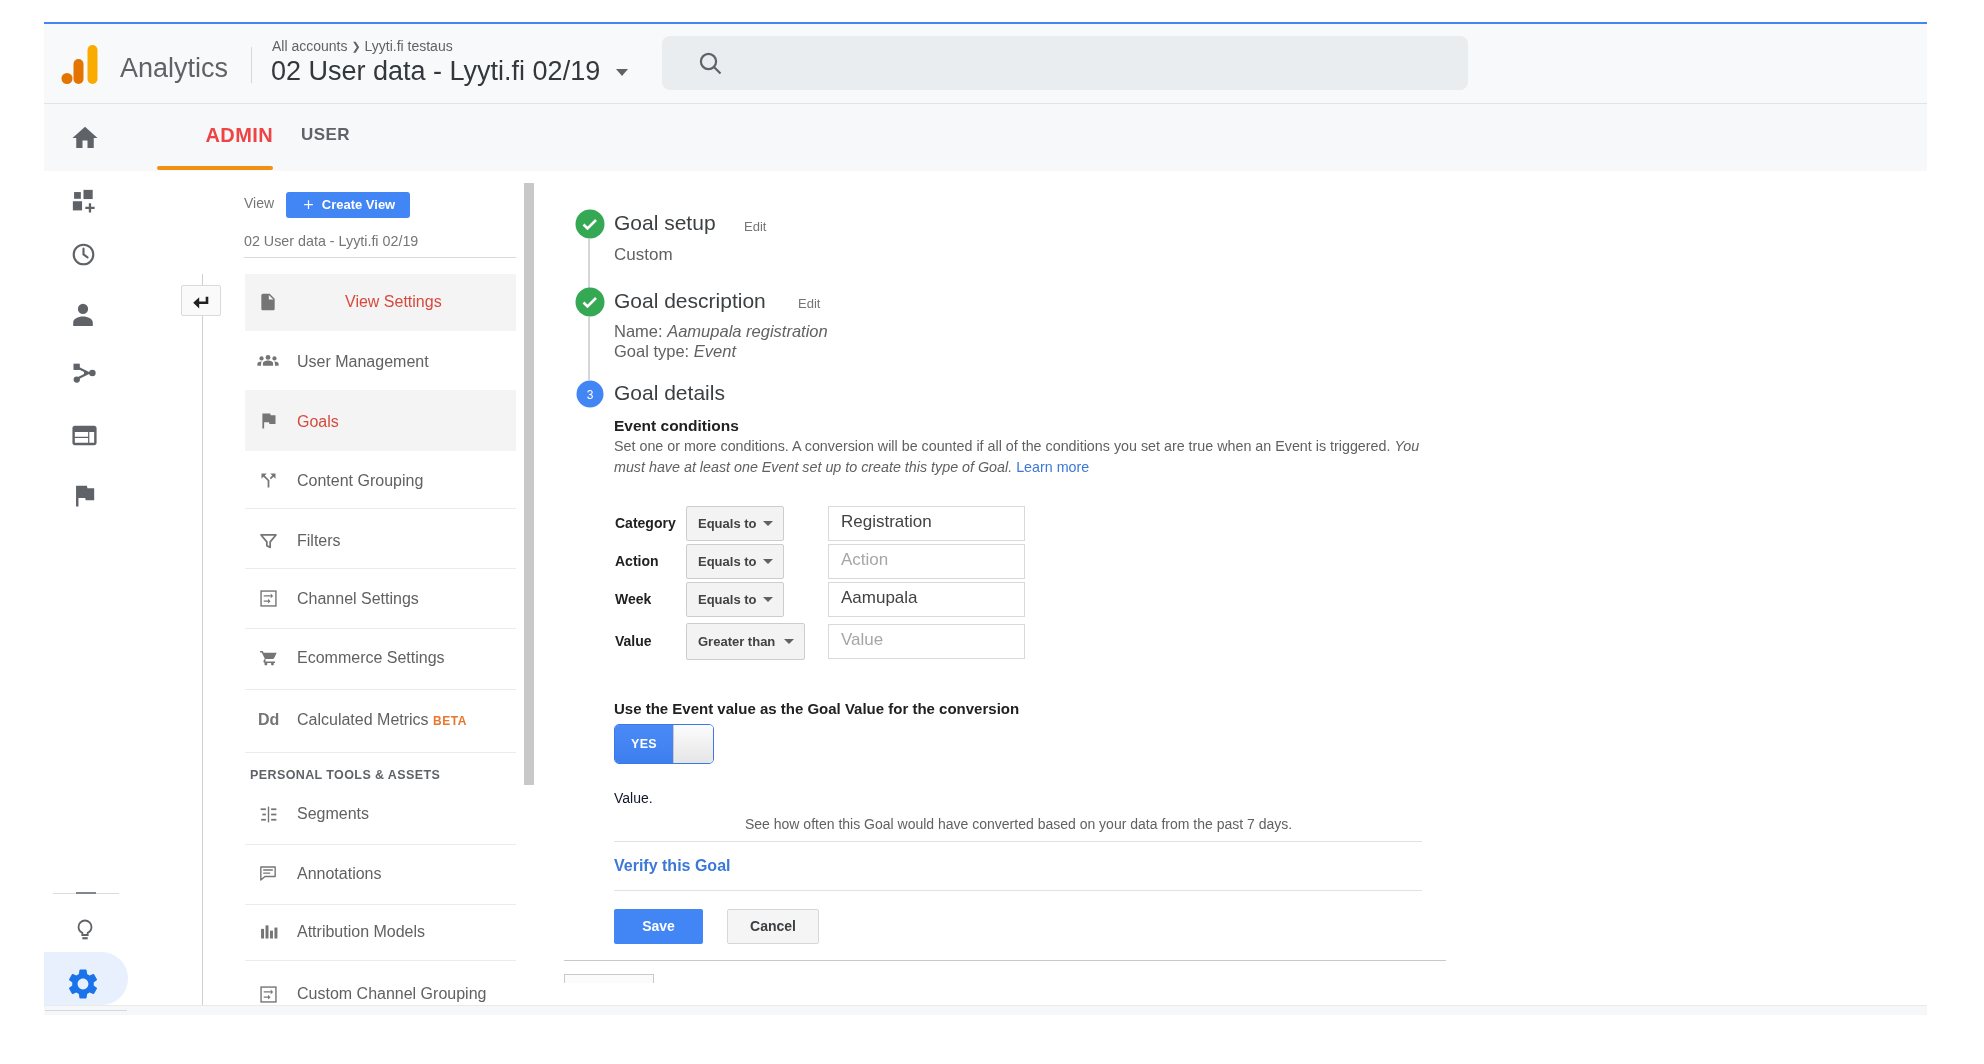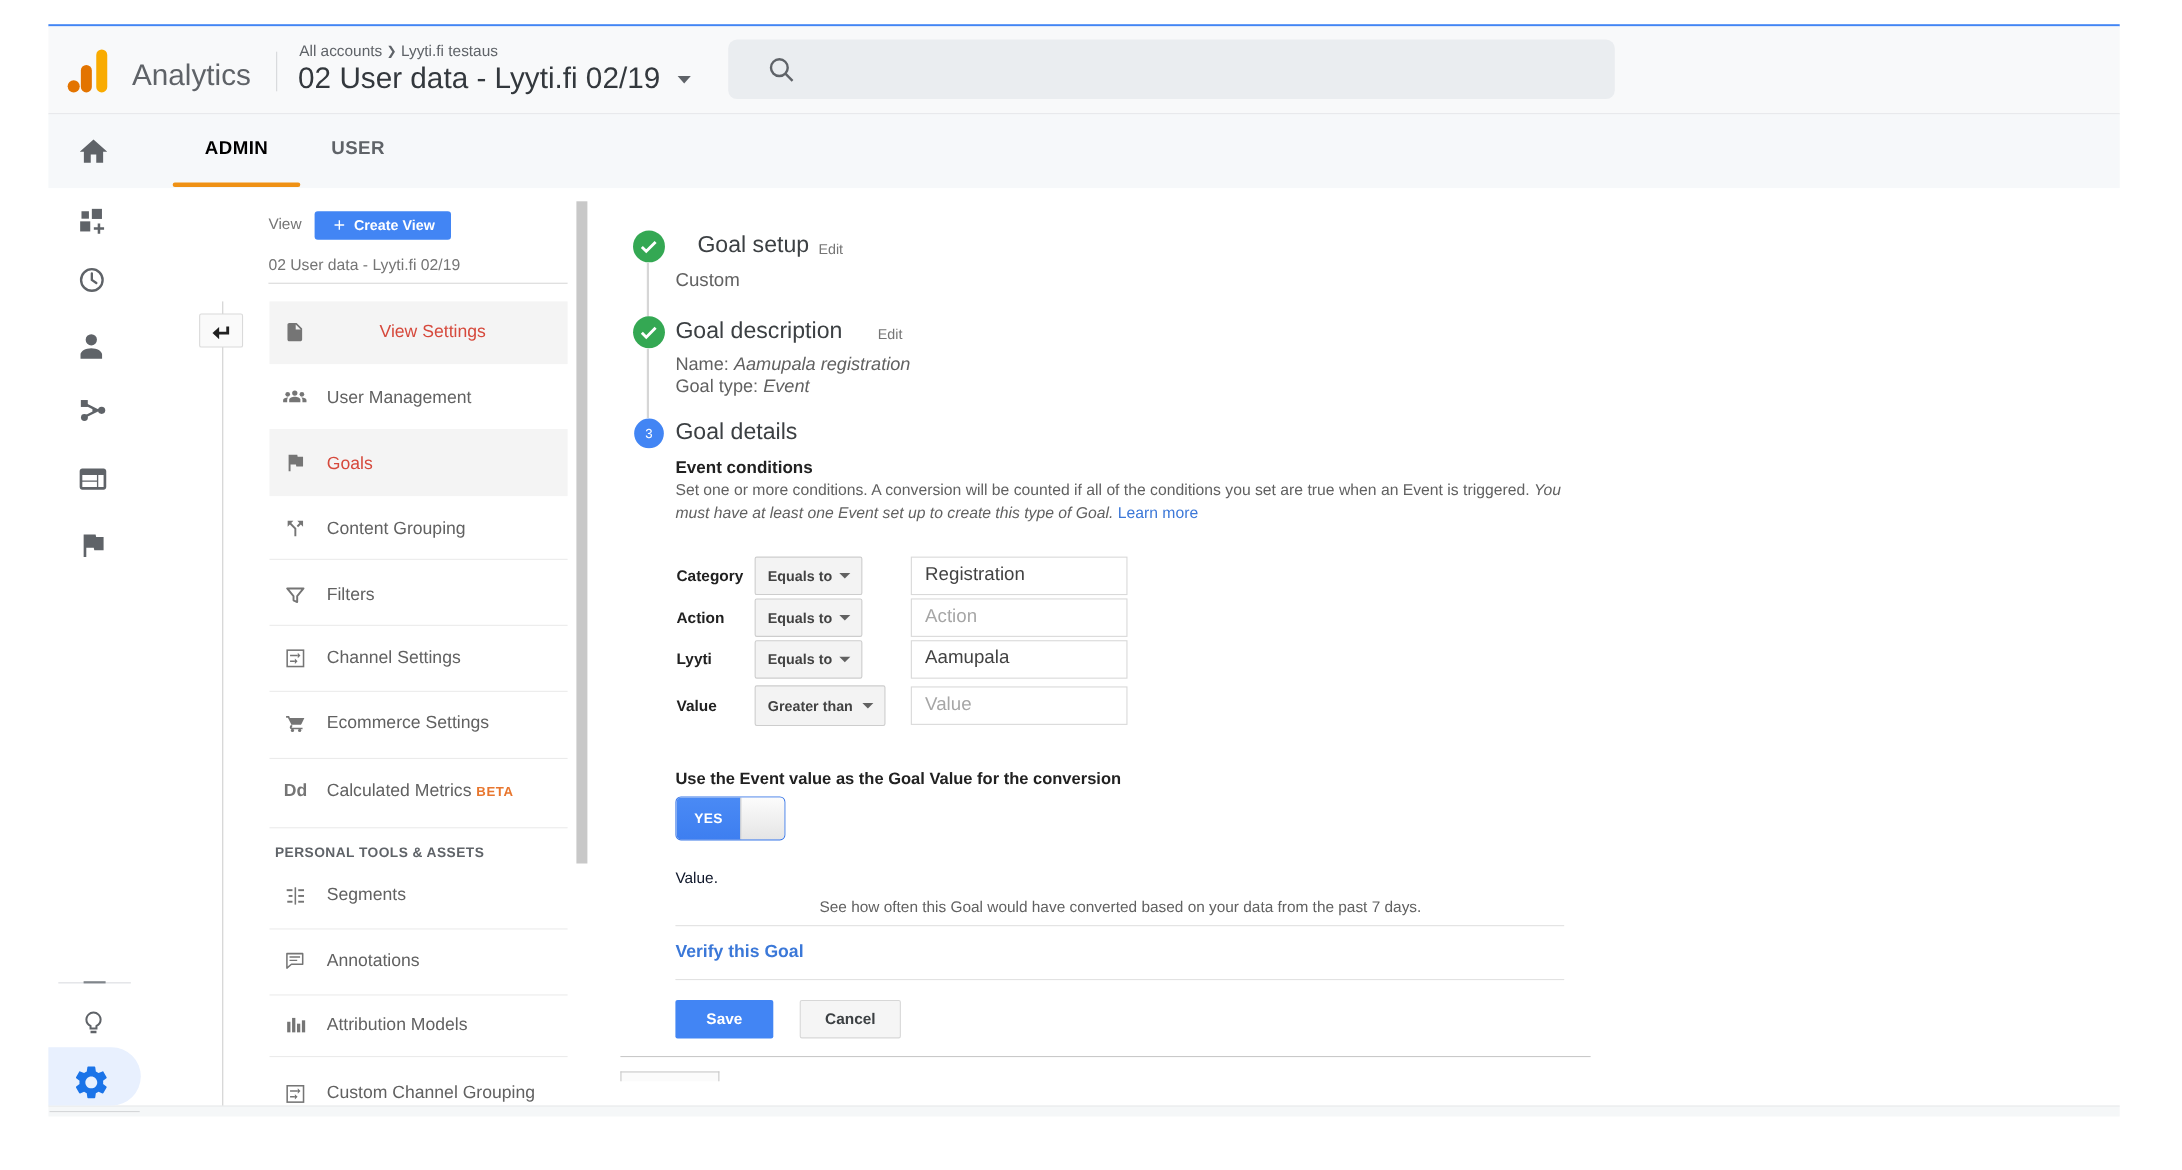--- a/index.html
+++ b/index.html
@@ -32,21 +32,21 @@
 
   <div class="abs" style="left:662px; top:36px; width:806px; height:54px; background:#eaedf0; border-radius:8px;"></div>
   <svg class="abs" style="left:697px; top:50px;" width="27" height="27" viewBox="0 0 27 27" fill="none" stroke="#5f6368" stroke-width="2.2">
     <circle cx="11.5" cy="11.5" r="7.6"></circle>
       <line x1="17" y1="17" x2="23.5" y2="23.5"></line>
   </svg>
 
   <svg class="abs" style="left:70px; top:123px;" width="30" height="30" viewBox="0 0 24 24" fill="#5f6368">
     <path d="M10 20v-6h4v6h5v-8h3L12 3 2 12h3v8z"></path>
   </svg>
-  <div class="abs" style="left:157px; top:104px; width:116px; height:62px; line-height:62px; text-align:center; font-size:17px; font-weight:bold; color:#000000; letter-spacing:0.4px;">ADMIN</div>
+  <div class="abs" style="left:157px; top:104px; width:116px; height:62px; line-height:62px; text-align:right; font-size:20px; font-weight:bold; color:#ef4444; letter-spacing:0.4px;">ADMIN</div>
   <div class="abs" style="left:273px; top:104px; width:105px; height:62px; line-height:62px; text-align:center; font-size:17px; font-weight:bold; color:#5f6368; letter-spacing:0.4px;">USER</div>
   <div class="abs" style="left:157px; top:166px; width:116px; height:4px; background:#ef9115; border-radius:2px;"></div>
 
   <svg class="abs" style="left:69px; top:186px;" width="29" height="29" viewBox="0 0 24 24" fill="#5f6368">
     <rect x="4.2" y="5" width="5.6" height="5.6"></rect>
       <rect x="12" y="3.2" width="7.6" height="7.6"></rect>
       <rect x="3.2" y="12.6" width="7.6" height="7.6"></rect>
     <path d="M16.4 14.2h1.9v2.9h2.9v1.9h-2.9v2.9h-1.9v-2.9h-2.9v-1.9h2.9z"></path>
   </svg>
   <svg class="abs" style="left:70px; top:241px;" width="27" height="27" viewBox="0 0 24 24" fill="none" stroke="#5f6368" stroke-width="1.9">
@@ -195,21 +195,21 @@
   <div class="abs" style="left:297px; top:985px; font-size:16px; color:#616161;">Custom Channel Grouping</div>
 
   <div class="abs" style="left:524px; top:183px; width:10px; height:602px; background:#c8c8c8;"></div>
 
   <div class="abs" style="left:588px; top:239px; width:2px; height:49px; background:#d6d6d6;"></div>
   <div class="abs" style="left:588px; top:317px; width:2px; height:63px; background:#d6d6d6;"></div>
   <svg class="abs" style="left:575px; top:209px;" width="30" height="30" viewBox="0 0 30 30">
     <circle cx="15" cy="15" r="14.5" fill="#34a853"></circle>
     <path d="M8.5 15.5l4 4 8.5-8.5" fill="none" stroke="#fff" stroke-width="2.6"></path>
   </svg>
-  <div class="abs" style="left:614px; top:211px; font-size:21px; color:#3c4043;margin-left:20px;">Goal setup</div>
+  <div class="abs" style="left:614px; top:211px; font-size:21px; color:#3c4043;">Goal setup</div>
   <div class="abs" style="left:744px; top:219px; font-size:13px; color:#757575;">Edit</div>
   <div class="abs" style="left:614px; top:245px; font-size:17px; color:#616161;">Custom</div>
 
   <svg class="abs" style="left:575px; top:287px;" width="30" height="30" viewBox="0 0 30 30">
     <circle cx="15" cy="15" r="14.5" fill="#34a853"></circle>
     <path d="M8.5 15.5l4 4 8.5-8.5" fill="none" stroke="#fff" stroke-width="2.6"></path>
   </svg>
   <div class="abs" style="left:614px; top:289px; font-size:21px; color:#3c4043;">Goal description</div>
   <div class="abs" style="left:798px; top:296px; font-size:13px; color:#757575;">Edit</div>
   <div class="abs" style="left:614px; top:322px; font-size:16.5px; color:#616161;">Name: <i>Aamupala registration</i></div>
@@ -232,21 +232,21 @@
   <div class="abs" style="left:828px; top:506px; width:197px; height:35px; background:#fff; border:1px solid #d9d9d9;"></div>
   <div class="abs" style="left:841px; top:512px; font-size:17px; color:#424242;">Registration</div>
 
   <div class="abs" style="left:615px; top:553px; font-size:14px; font-weight:bold; color:#212121;">Action</div>
   <div class="abs" style="left:686px; top:544px; width:98px; height:35px; background:#f3f3f3; border:1px solid #cdcdcd; border-radius:2px;"></div>
   <div class="abs" style="left:698px; top:554px; font-size:13px; font-weight:bold; color:#424242;">Equals to</div>
   <div class="abs" style="left:763px; top:559px; width:0; height:0; border-left:5px solid transparent; border-right:5px solid transparent; border-top:5px solid #616161;"></div>
   <div class="abs" style="left:828px; top:544px; width:197px; height:35px; background:#fff; border:1px solid #d9d9d9;"></div>
   <div class="abs" style="left:841px; top:550px; font-size:17px; color:#a6a6a6;">Action</div>
 
-  <div class="abs" style="left:615px; top:591px; font-size:14px; font-weight:bold; color:#212121;">Lyyti</div>
+  <div class="abs" style="left:615px; top:591px; font-size:14px; font-weight:bold; color:#212121;">Week</div>
   <div class="abs" style="left:686px; top:582px; width:98px; height:35px; background:#f3f3f3; border:1px solid #cdcdcd; border-radius:2px;"></div>
   <div class="abs" style="left:698px; top:592px; font-size:13px; font-weight:bold; color:#424242;">Equals to</div>
   <div class="abs" style="left:763px; top:597px; width:0; height:0; border-left:5px solid transparent; border-right:5px solid transparent; border-top:5px solid #616161;"></div>
   <div class="abs" style="left:828px; top:582px; width:197px; height:35px; background:#fff; border:1px solid #d9d9d9;"></div>
   <div class="abs" style="left:841px; top:588px; font-size:17px; color:#424242;">Aamupala</div>
 
   <div class="abs" style="left:615px; top:633px; font-size:14px; font-weight:bold; color:#212121;">Value</div>
   <div class="abs" style="left:686px; top:623px; width:119px; height:37px; background:#f3f3f3; border:1px solid #cdcdcd; border-radius:2px;"></div>
   <div class="abs" style="left:698px; top:634px; font-size:13px; font-weight:bold; color:#424242;">Greater than</div>
   <div class="abs" style="left:784px; top:639px; width:0; height:0; border-left:5px solid transparent; border-right:5px solid transparent; border-top:5px solid #616161;"></div>

